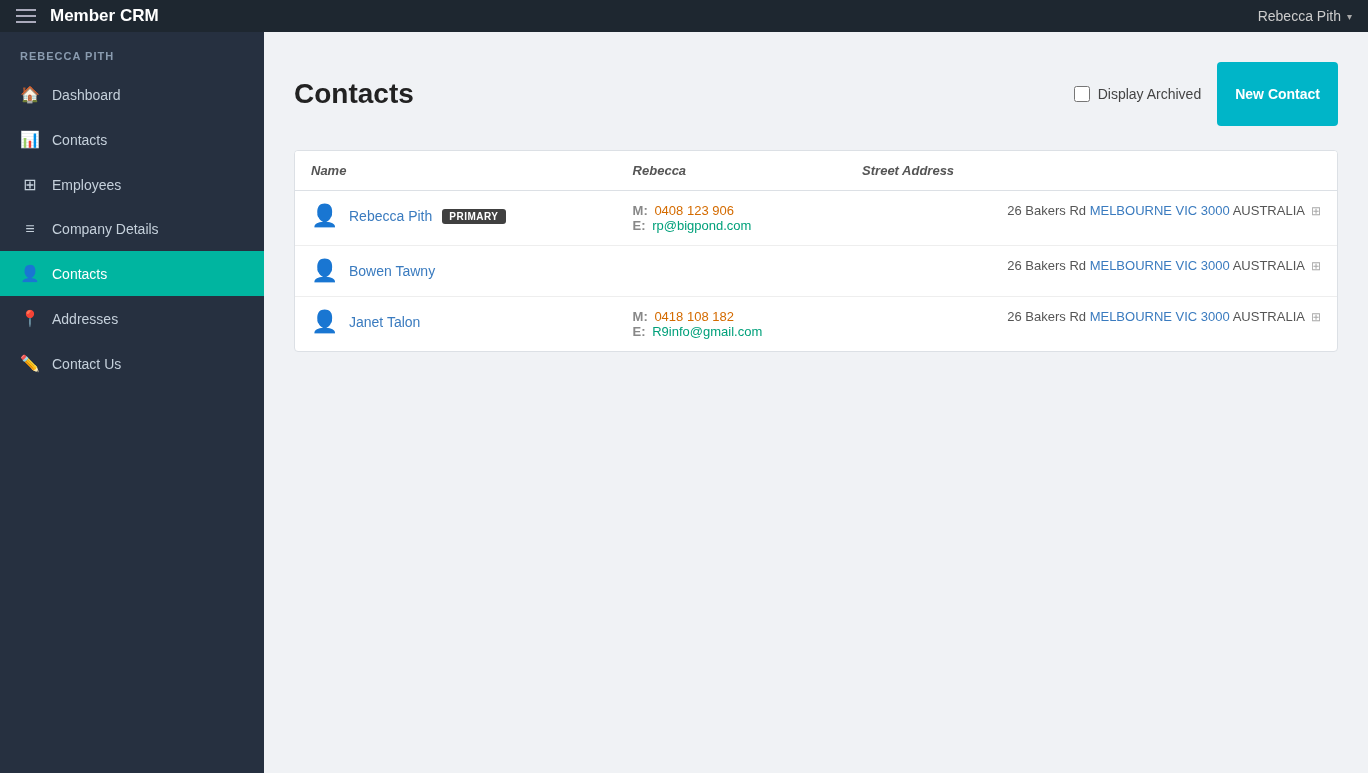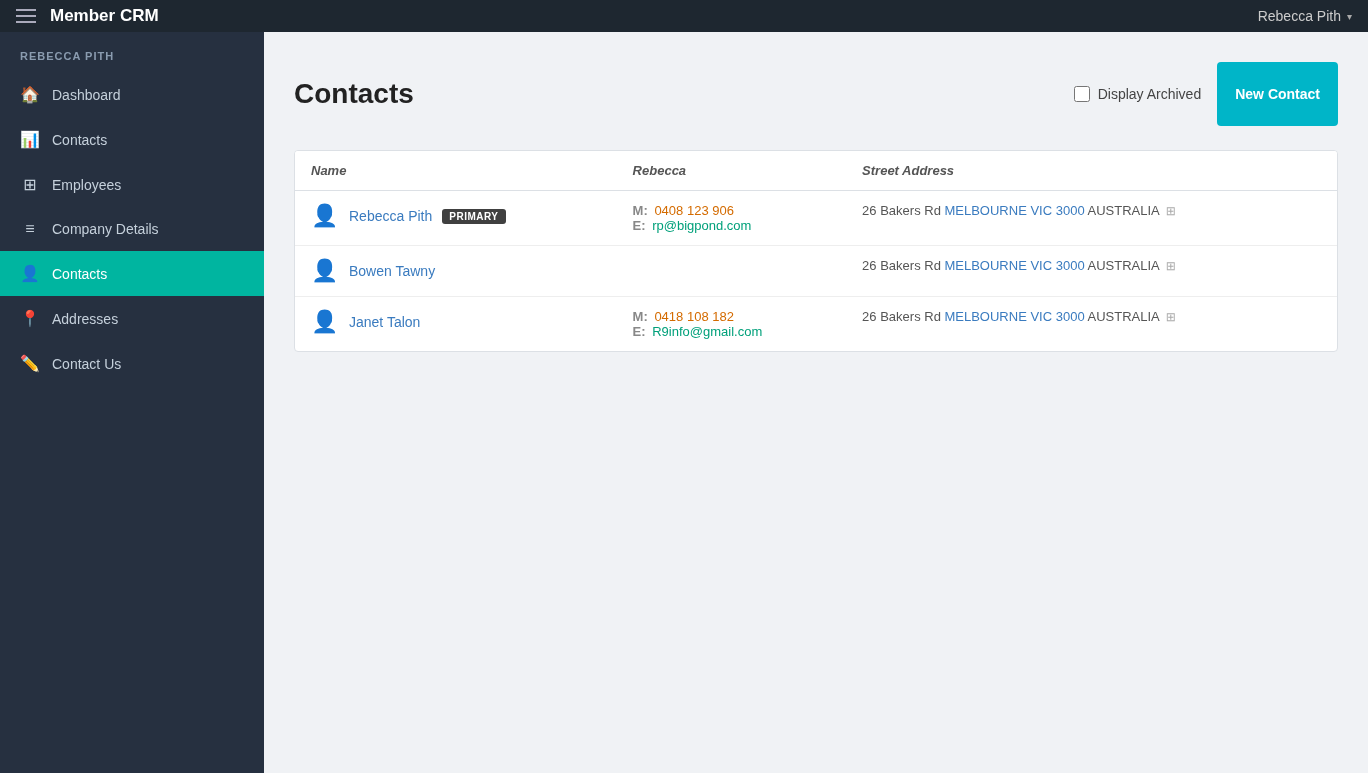--- a/index.html
+++ b/index.html
@@ -128,21 +128,21 @@
       letter-spacing: 0.5px;
     }
 
     
     .detail-line { font-size: 13px; }
     .detail-label { color: #888; font-weight: 600; margin-right: 3px; }
     .detail-phone { color: #d46b00; }
     .detail-email { color: #00a07a; }
 
     
-    .address-cell { text-align: right; display: flex; align-items: flex-start; gap: 6px; font-size: 13px; color: #555; }
+    .address-cell { text-align: right; display: flex; align-items: flex-start; justify-content: flex-end; gap: 6px; font-size: 13px; color: #555; }
     .address-text { text-align: right; }
     .address-city { color: #3a7bbf; }
     .address-icon { font-size: 12px; color: #aaa; cursor: pointer; margin-top: 1px; }
   </style>
 </head>
 <body>
 
 <div class="topbar">
   <div class="topbar-left">
     <div class="hamburger">

